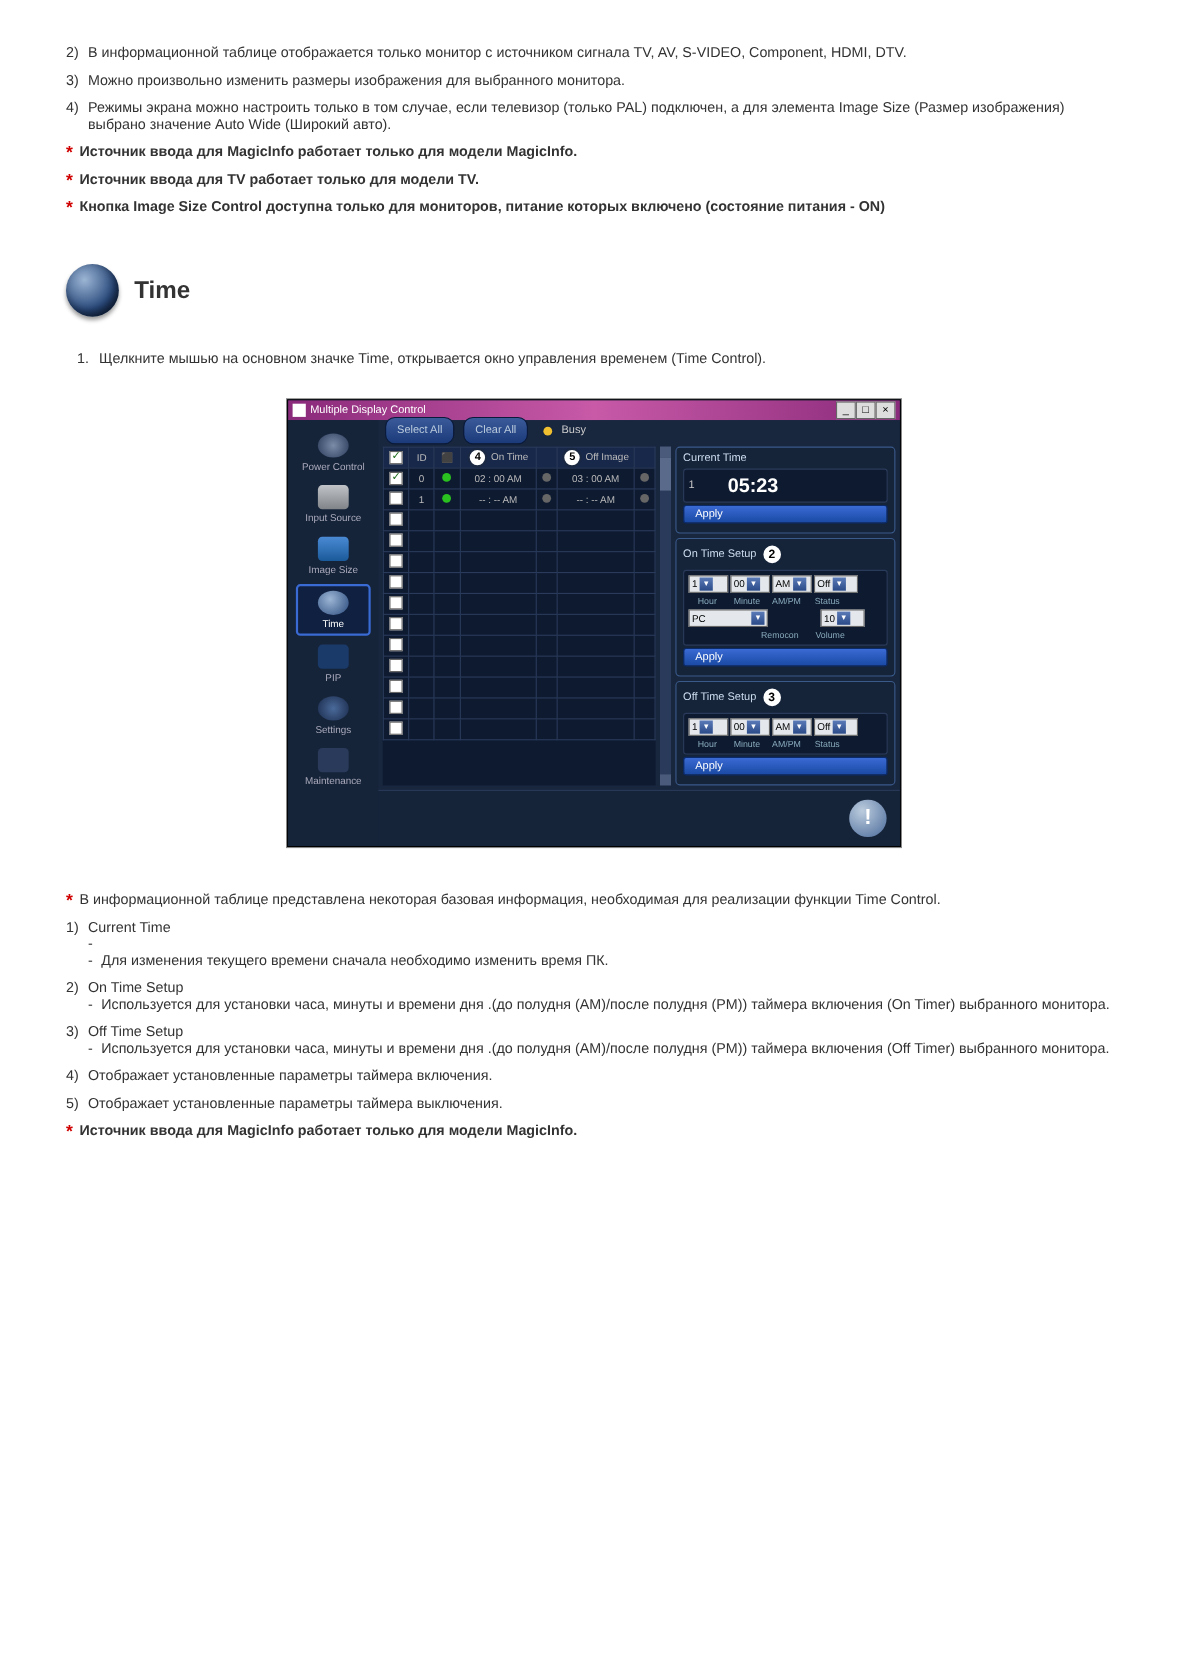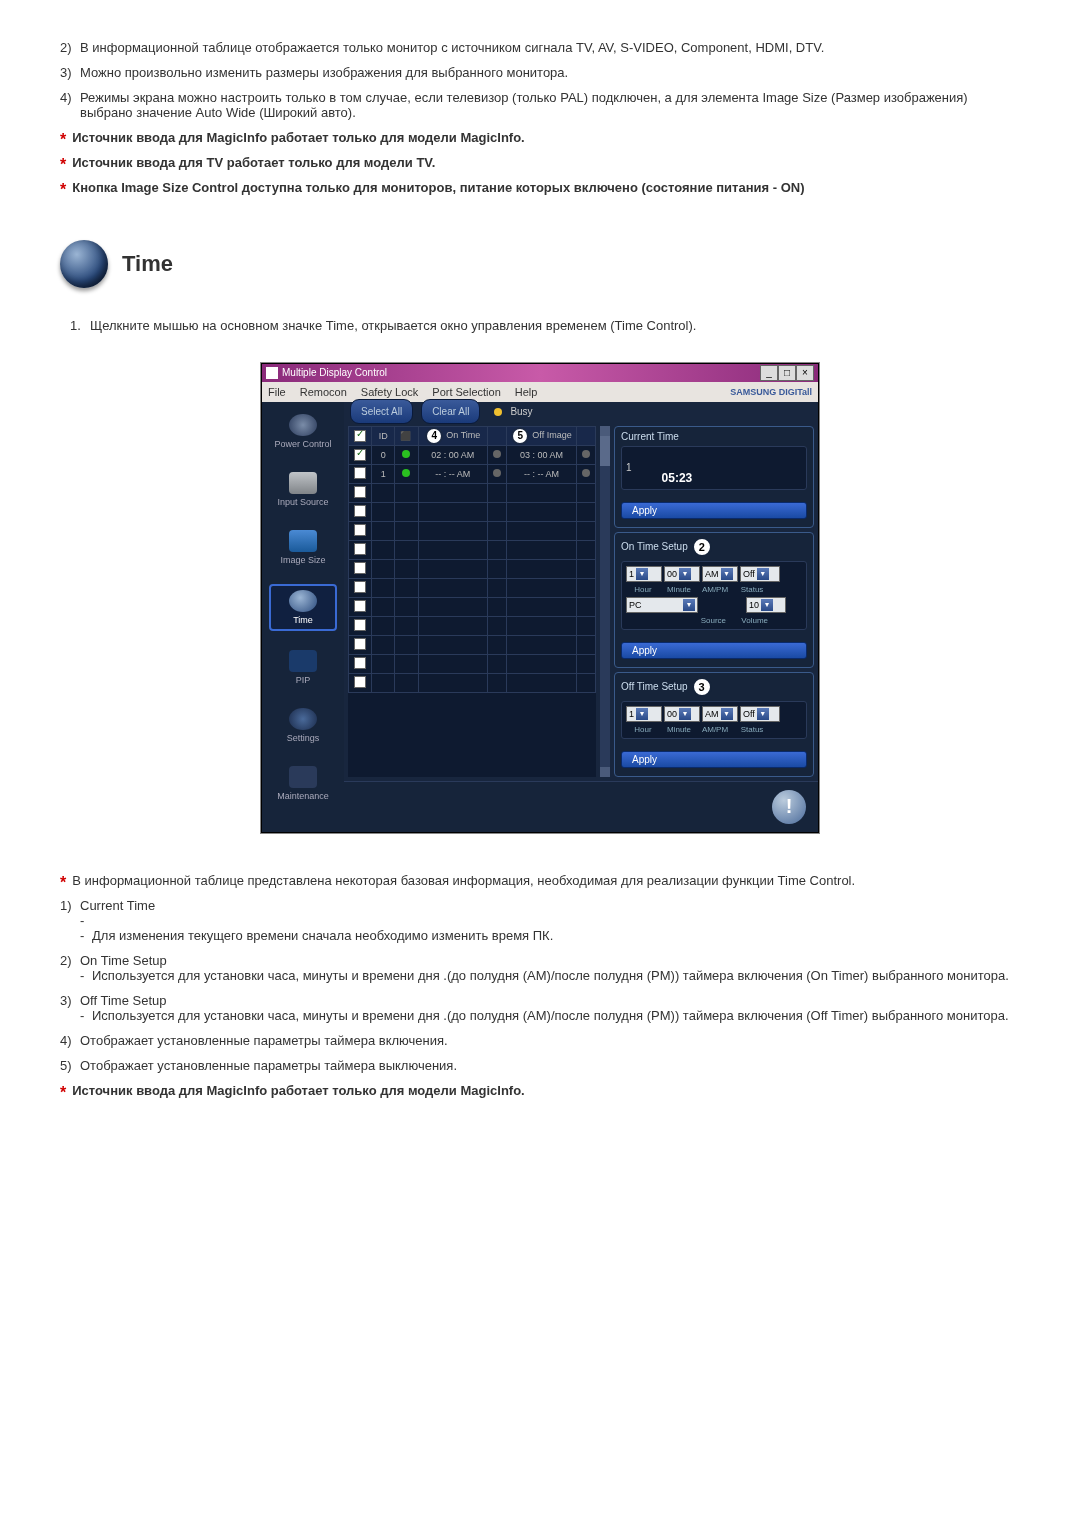--- a/index.html
+++ b/index.html
@@ -39,21 +39,21 @@
   height: 18px;
   background: linear-gradient(90deg, #8a2a7a, #c85aa8, #8a2a7a);
   display: flex; align-items: center; padding: 0 4px;
   color: #fff;
 }
 .titlebar .win-btns { margin-left: auto; display: flex; gap: 0; }
 .titlebar .win-btn { width: 16px; height: 14px; background: #ddd; border: 1px solid #666; display: flex; align-items: center; justify-content: center; color: #000; font-size: 10px; }
 .menubar { height: 20px; background: #e8e4e0; display: flex; align-items: center; padding: 0 6px; color: #333; font-size: 11px; gap: 14px; }
 .menubar .brand { margin-left: auto; color: #3a5a9a; font-size: 9px; font-weight: bold; }
 .app-body { display: flex; background: #18263e; }
-.sidebar { width: 74px; background: #16243a; padding: 8px 4px; display: flex; flex-direction: column; align-items: center; gap: 15px; }
+.sidebar { width: 74px; background: #16243a; padding: 8px 4px; display: flex; flex-direction: column; align-items: center; gap: 4px; }
 .side-item { width: 64px; padding: 4px 0; text-align: center; font-size: 9px; color: #aab; }
 .side-item.selected { border: 2px solid #3a6ad4; border-radius: 4px; background: #102040; color: #fff; }
 .side-icon { width: 28px; height: 22px; margin: 0 auto 3px; background: #304a70; border-radius: 4px; position: relative; }
 .side-icon.power { background: radial-gradient(circle, #7a8ca8, #2a3a5a); border-radius: 50%; }
 .side-icon.input { background: linear-gradient(#c0c4c8, #808488); }
 .side-icon.image { background: linear-gradient(#4a8ad4, #1a5a9a); }
 .side-icon.time { background: radial-gradient(circle at 40% 35%, #9bb5d4, #2a4a7c); border-radius: 50%; }
 .side-icon.pip { background: #1a3a6a; }
 .side-icon.settings { background: radial-gradient(circle, #4a6a9a, #1a2a4a); border-radius: 50%; }
 .side-icon.maint { background: #2a3a5a; }
@@ -79,24 +79,24 @@
 .scrollbar .thumb { height: 30px; background: #5a6a8a; margin-top: 0; }
 .panels { flex: 1; display: flex; flex-direction: column; gap: 4px; }
 .panel {
   border: 1px solid #3a5a8a; border-radius: 4px; padding: 4px 6px 8px;
   background: #16243a;
 }
 .panel-title { color: #cde; font-size: 10px; display: flex; align-items: center; gap: 4px; margin-bottom: 4px; }
 .panel-title .circle { width: 16px; height: 16px; border-radius: 50%; background: #fff; color: #000; display: inline-flex; align-items: center; justify-content: center; font-weight: bold; font-size: 11px; border: 2px solid #16243a; }
 .panel .inner { background: #0e1a30; border: 1px solid #2a3a5a; padding: 4px; border-radius: 3px; }
 .apply-btn {
-  display: block; margin-left: auto; margin-top: 12px;
+  display: block; margin-left: auto; margin-top: 2px;
   padding: 2px 10px; background: linear-gradient(#3a6ad4, #1a4aa4); border-radius: 3px; color: #fff; font-size: 10px; border: 1px solid #0a2a6a;
 }
-.time-disp { color: #fff; font-size: 12px; font-weight: bold; margin-left: 30px; margin-top: 20px; }
+.time-disp { color: #fff; font-size: 18px; font-weight: bold; margin-left: 30px; }
 .sel { height: 14px; background: #e4e8ec; border: 1px solid #666; font-size: 9px; color: #000; display: inline-flex; align-items: center; padding: 0 2px; }
 .sel .dd { width: 12px; background: linear-gradient(#5a7ab8, #2a4a88); color: #fff; text-align: center; margin-left: 2px; height: 12px; line-height: 12px; font-size: 8px; }
 .row-fields { display: flex; gap: 2px; margin-bottom: 3px; }
 .lbl-row { display: flex; gap: 2px; font-size: 8px; color: #8ab; }
 .lbl-row span { text-align: center; }
 .footer { height: 50px; background: #16243a; border-top: 1px solid #2a3a5a; display: flex; align-items: center; justify-content: flex-end; padding: 0 12px; }
 .bang { width: 34px; height: 34px; border-radius: 50%; background: radial-gradient(circle at 35% 30%, #bcd, #4a6a9a); display: flex; align-items: center; justify-content: center; color: #fff; font-size: 20px; font-weight: bold; }
 
 .sub-indent { margin-left: 20px; display: flex; }
 .sub-dash { width: 12px; flex-shrink: 0; }
@@ -144,28 +144,20 @@
 
 <div class="app">
   <div class="titlebar">
     <span style="width:12px;height:12px;background:#fff;margin-right:4px;display:inline-block"></span>
     <span>Multiple Display Control</span>
     <div class="win-btns">
       <div class="win-btn">_</div>
       <div class="win-btn">□</div>
       <div class="win-btn">×</div>
     </div>
-  </div>
-  <div class="menubar">
-    <span>File</span>
-    <span>Remocon</span>
-    <span>Safety Lock</span>
-    <span>Port Selection</span>
-    <span>Help</span>
-    <span class="brand">SAMSUNG DIGITall</span>
   </div>
   <div class="app-body">
     <div class="sidebar">
       <div class="side-item"><div class="side-icon power"></div><span>Power Control</span></div>
       <div class="side-item"><div class="side-icon input"></div><span>Input Source</span></div>
       <div class="side-item"><div class="side-icon image"></div><span>Image Size</span></div>
       <div class="side-item selected"><div class="side-icon time"></div><span>Time</span></div>
       <div class="side-item"><div class="side-icon pip"></div><span>PIP</span></div>
       <div class="side-item"><div class="side-icon settings"></div><span>Settings</span></div>
       <div class="side-item"><div class="side-icon maint"></div><span>Maintenance</span></div>
@@ -363,21 +355,21 @@
                 <span class="sel" style="width:66px">
                     <span>PC</span>
                     <span class="dd" style="margin-left:auto">▾</span>
                   </span>
                 <span class="sel" style="width:34px;margin-left:46px">
                     <span>10</span>
                     <span class="dd">▾</span>
                   </span>
               </div>
               <div class="lbl-row">
-                  <span style="width:100px;text-align:right">Source</span>
+                  <span style="width:100px;text-align:right">Remocon</span>
                   <span style="width:40px;text-align:right">Volume</span>
                 </div>
             </div>
             <div class="apply-btn">Apply</div>
           </div>
 
           <div class="panel">
             <div class="panel-title">
               <span>Off Time Setup</span>
               <span class="circle">3</span>

